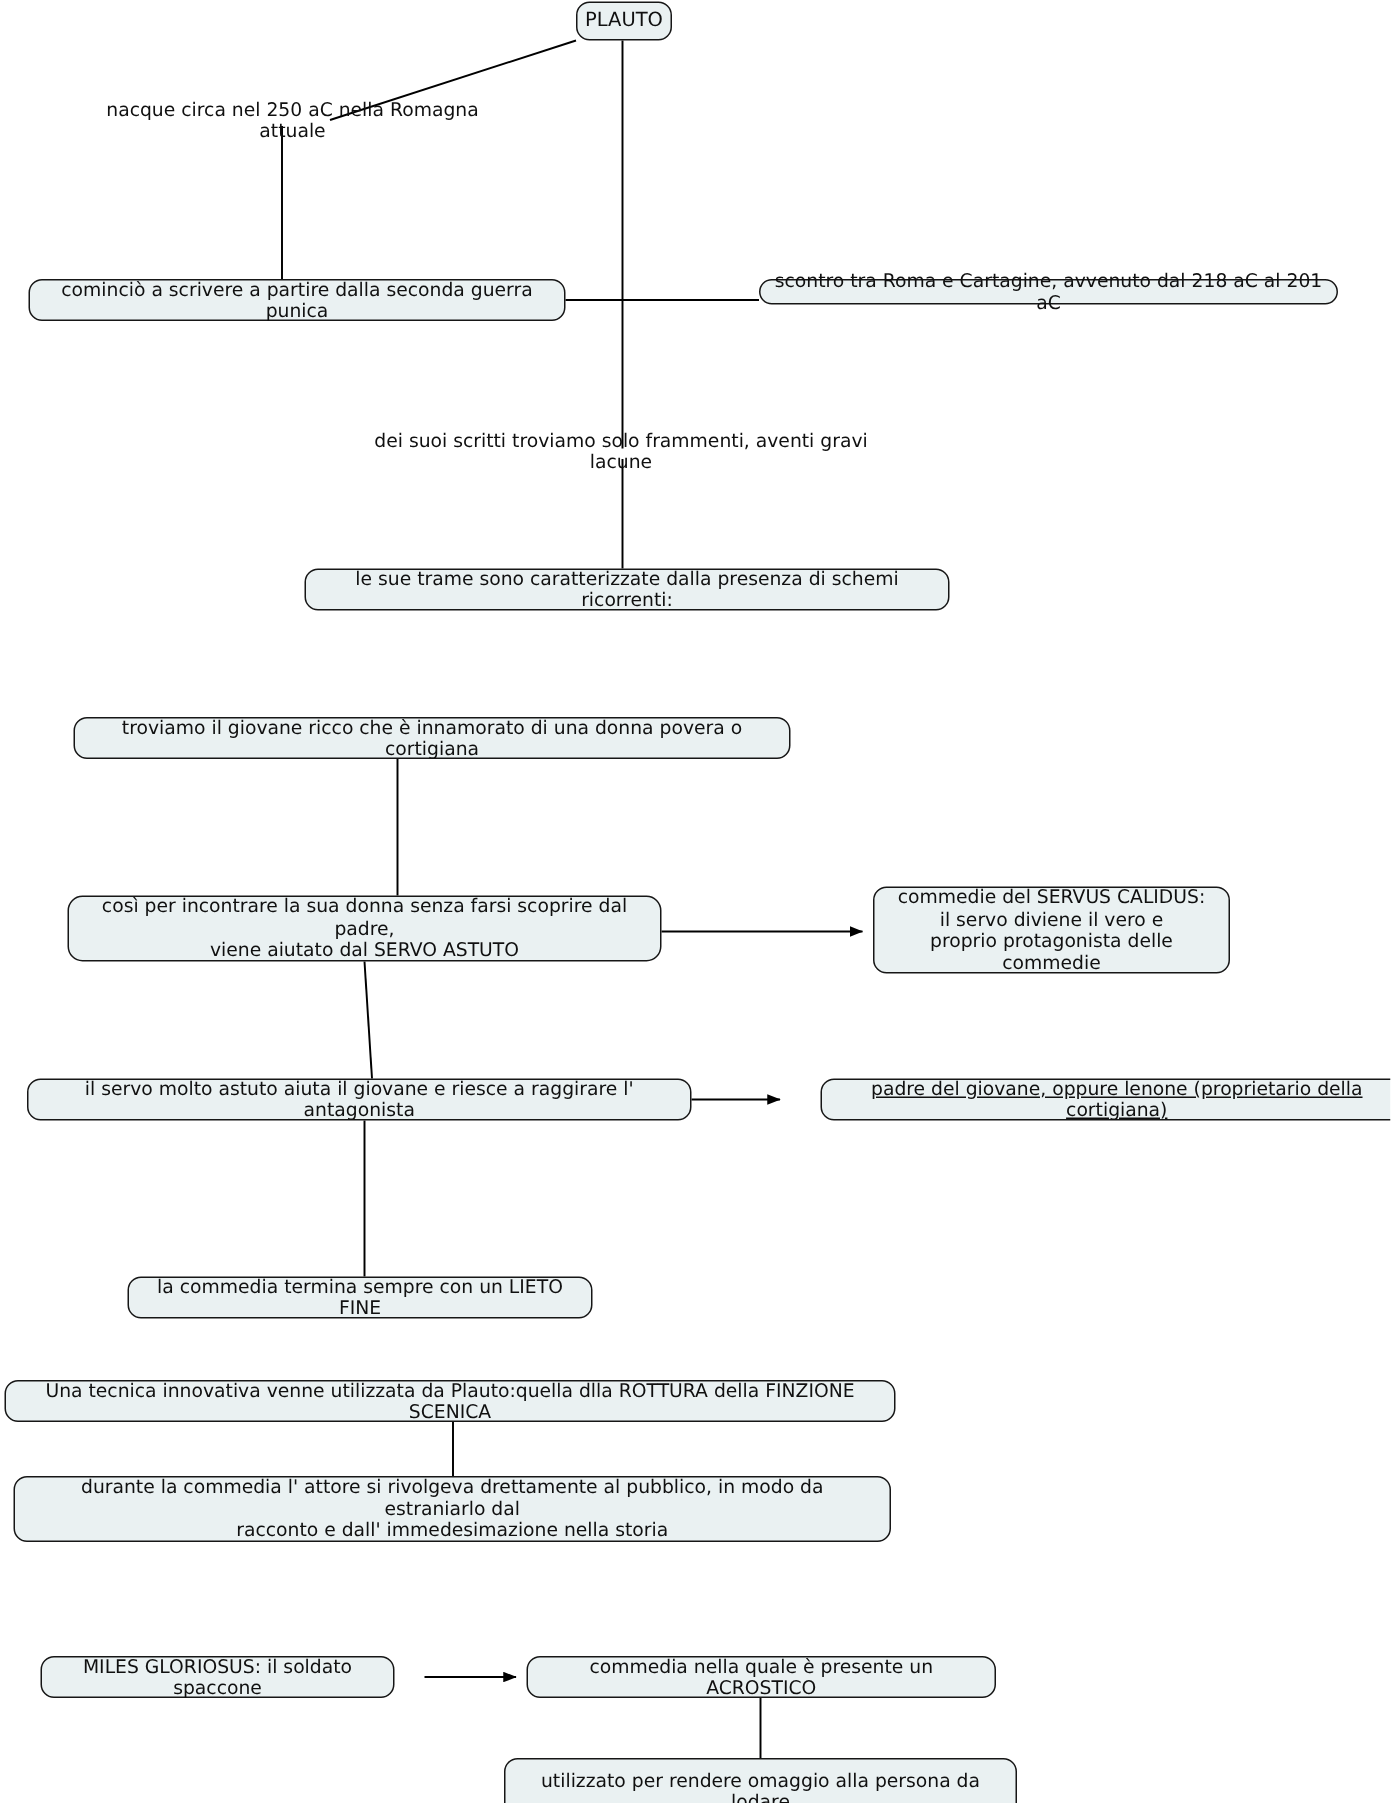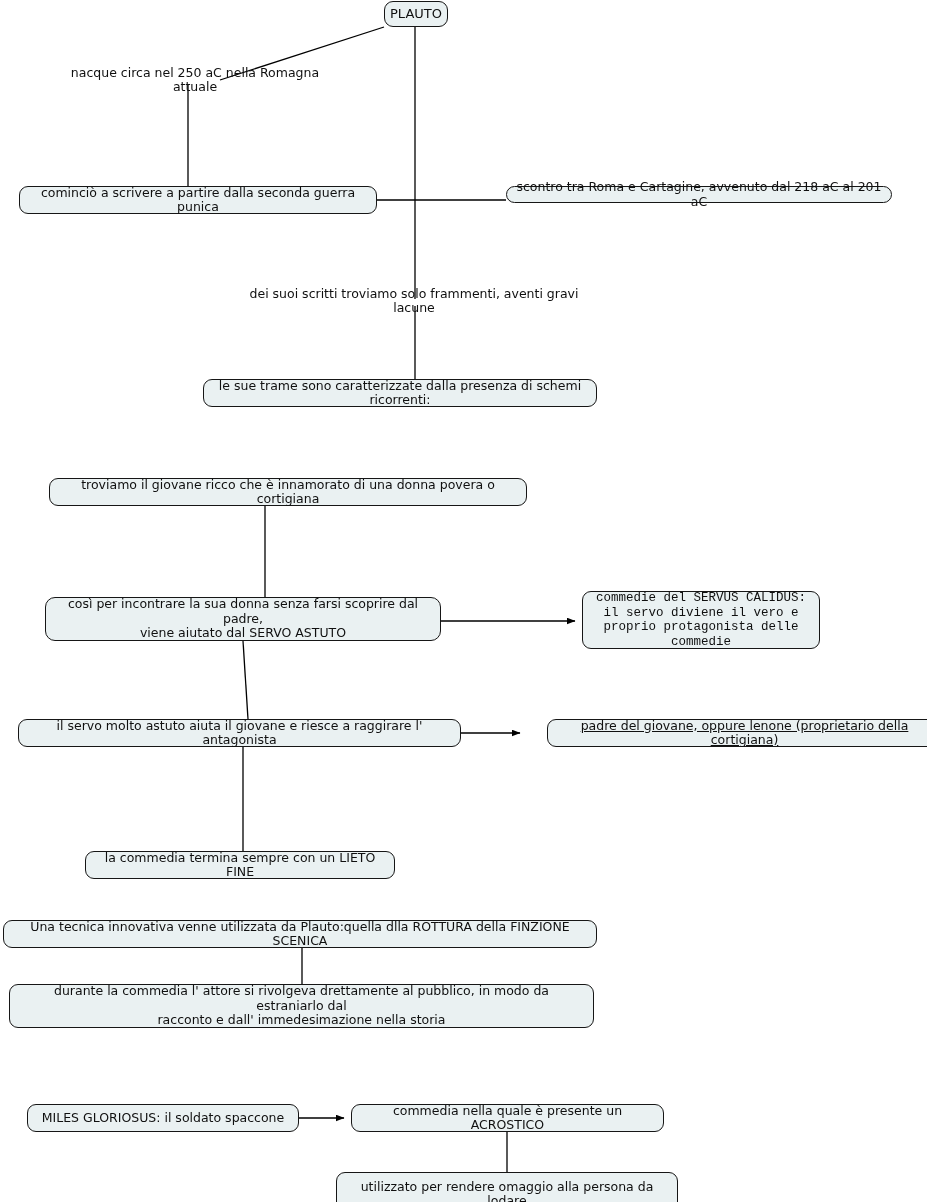--- a/index.html
+++ b/index.html
@@ -77,31 +77,31 @@
         <path d="M 507 1132 L 507 1172" stroke="#000000" stroke-width="1.3" fill="none"></path>
       </g>
   </svg>
 
   <div id="node-layer">
       <div class="node root" style="left: 384px; top: 1px; width: 64px; height: 26px;">PLAUTO</div>
       <div class="node plain" style="left: 50px; top: 71px; width: 290px; height: 18px;">nacque circa nel 250 aC nella Romagna attuale</div>
       <div class="node" style="left: 19px; top: 186px; width: 358px; height: 28px;">cominciò a scrivere a partire dalla seconda guerra punica</div>
       <div class="node" style="left: 506px; top: 186px; width: 386px; height: 17px;">scontro tra Roma e Cartagine, avvenuto dal 218 aC al 201 aC</div>
       <div class="node plain" style="left: 230px; top: 280px; width: 368px; height: 18px; margin-top: 12px;">dei suoi scritti troviamo solo frammenti, aventi gravi lacune</div>
-      <div class="node" style="left: 203px; top: 379px; width: 394px; height: 28px;">le sue trame sono caratterizzate dalla presenza di schemi ricorrenti:</div>
+      <div class="node" style="left: 203px; top: 379px; width: 430px; height: 28px;">le sue trame sono caratterizzate dalla presenza di schemi ricorrenti:</div>
       <div class="node" style="left: 25px; top: 478px; width: 478px; height: 28px; margin-left: 24px;">troviamo il giovane ricco che è innamorato di una donna povera o cortigiana</div>
       <div class="node" style="left: 45px; top: 597px; width: 396px; height: 44px; border-radius: 10px;">così per incontrare la sua donna senza farsi scoprire dal padre,
 viene aiutato dal SERVO ASTUTO</div>
-      <div class="node" style="left: 582px; top: 591px; width: 238px; height: 58px; font-family: Liberation Mono, monospace;">commedie del SERVUS CALIDUS:
+      <div class="node" style="left: 582px; top: 591px; width: 238px; height: 58px;">commedie del SERVUS CALIDUS:
 il servo diviene il vero e
 proprio protagonista delle commedie</div>
       <div class="node" style="left: 18px; top: 719px; width: 443px; height: 28px;">il servo molto astuto aiuta il giovane e riesce a raggirare l' antagonista</div>
       <div class="node" style="left: 547px; top: 719px; width: 395px; height: 28px; text-decoration: underline;">padre del giovane, oppure lenone (proprietario della cortigiana)</div>
       <div class="node" style="left: 85px; top: 851px; width: 310px; height: 28px;">la commedia termina sempre con un LIETO FINE</div>
       <div class="node" style="left: 3px; top: 920px; width: 594px; height: 28px;">Una tecnica innovativa venne utilizzata da Plauto:quella dlla ROTTURA della FINZIONE SCENICA</div>
       <div class="node" style="left: 9px; top: 984px; width: 585px; height: 44px;">durante la commedia l' attore si rivolgeva drettamente al pubblico, in modo da estraniarlo dal
 racconto e dall' immedesimazione nella storia</div>
-      <div class="node" style="left: 27px; top: 1104px; width: 272px; height: 28px;">MILES GLORIOSUS: il soldato spaccone</div>
+      <div class="node" style="left: 27px; top: 1104px; width: 236px; height: 28px;">MILES GLORIOSUS: il soldato spaccone</div>
       <div class="node" style="left: 351px; top: 1104px; width: 313px; height: 28px;">commedia nella quale è presente un ACROSTICO</div>
       <div class="node" style="left: 336px; top: 1172px; width: 342px; height: 44px;">utilizzato per rendere omaggio alla persona da lodare</div>
     </div>
 
 </div>
 
 </body></html>

